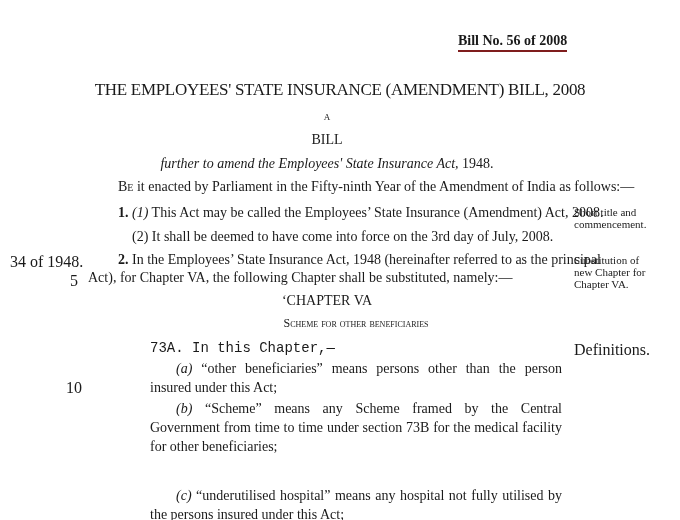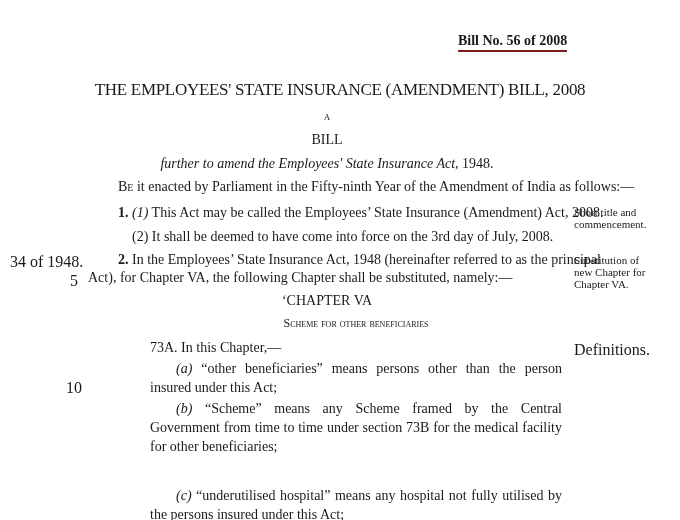--- a/index.html
+++ b/index.html
@@ -39,21 +39,21 @@
 <div class="abs margin-l" style="left:10px; top:253px;">34 of 1948.</div>
 <div class="abs body14" style="left:118px; top:251px;"><b>2.</b><span> In the Employees’ State Insurance Act, 1948  (hereinafter referred to as the principal</span></div>
 <div class="abs margin-r" style="top:254px;">Substitution of new Chapter for Chapter VA.</div>
 
 <div class="abs margin-l" style="left:70px; top:272px;">5</div>
 <div class="abs body14" style="left:88px; top:269px;">Act), for Chapter VA, the following Chapter shall be substituted, namely:—</div>
 
 <div class="abs body14" style="left:0; width:654px; text-align:center; top:292px;">‘CHAPTER VA</div>
 <div class="abs sc" style="left:0; width:712px; text-align:center; top:316px; font-size:12px;">Scheme for other beneficiaries</div>
 
-<div class="abs body14" style="left:150px; top:339px;">73A. In this Chapter,—</div>
+<div class="abs body14" style="left:150px; top:339px;font-family:Liberation Mono, monospace;">73A. In this Chapter,—</div>
 <div class="abs margin-l" style="left:574px; top:341px;">Definitions.</div>
 
 <div class="abs para indent" style="top:359px;"><i>(a)</i><span> “other beneficiaries” means persons other than the person insured under this Act;</span></div>
 <div class="abs margin-l" style="left:66px; top:379px;">10</div>
 
 <div class="abs para indent" style="top:399px;"><i>(b)</i><span> “Scheme” means any Scheme framed by the Central Government from time to time under section 73B for the medical facility for other beneficiaries;</span></div>
 
 <div class="abs para indent" style="top:438px;margin-top:48px;"><i>(c)</i><span> “underutilised hospital” means any hospital not fully utilised by the persons insured under this Act;</span></div>
 
 </body></html>

